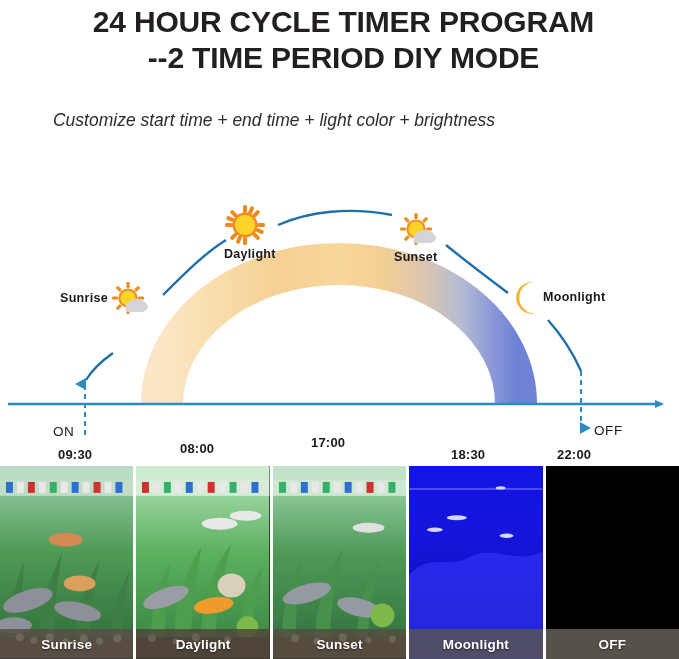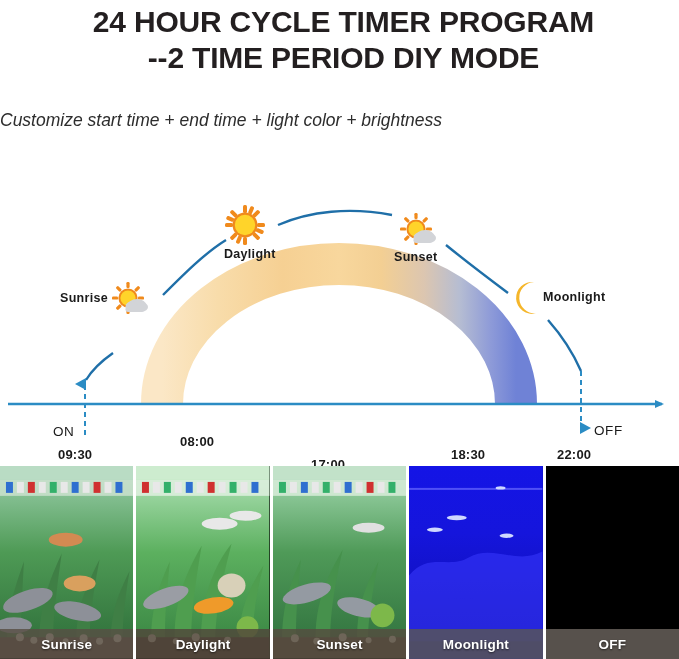--- a/index.html
+++ b/index.html
@@ -18,21 +18,21 @@
   .title-line{
     font-size:30px;
     font-weight:bold;
     color:#231f20;
     letter-spacing:-0.2px;
     line-height:36px;
     white-space:nowrap;
     padding-left:8px;
   }
   .subtitle-block{
-    position:absolute;left:0;top:106px;width:548px;text-align:left;
+    position:absolute;left:0;top:106px;width:548px;text-align:center;
   }
   .subtitle-line{
     font-size:17.5px;
     font-style:italic;
     color:#2d2d2d;
     line-height:29px;
     white-space:nowrap;
   }
   
   .diagram{
@@ -218,22 +218,22 @@
 
   <div class="icon-label" style="left:60px;top:106px;">Sunrise</div>
   <div class="icon-label" style="left:224px;top:62px;">Daylight</div>
   <div class="icon-label" style="left:394px;top:65px;">Sunset</div>
   <div class="icon-label" style="left:543px;top:105px;">Moonlight</div>
 
   <div class="onoff-label" style="left:53px;top:239px;">ON</div>
   <div class="onoff-label" style="left:594px;top:238px;">OFF</div>
 
   <div class="time-label" style="left:58px;top:262px;">09:30</div>
-  <div class="time-label" style="left:180px;top:249px;">08:00</div>
-  <div class="time-label" style="left:311px;top:272px;">17:00</div>
+  <div class="time-label" style="left:180px;top:256px;">08:00</div>
+  <div class="time-label" style="left:311px;top:250px;">17:00</div>
   <div class="time-label" style="left:451px;top:262px;">18:30</div>
   <div class="time-label" style="left:557px;top:262px;">22:00</div>
 </div>
 
 <div class="strip">
 
   <div class="panel" style="width:134px;">
     <svg class="tank" viewBox="0 0 134 193" preserveAspectRatio="none">
       <defs>
         <linearGradient id="p1w" x1="0" y1="0" x2="0" y2="1">

